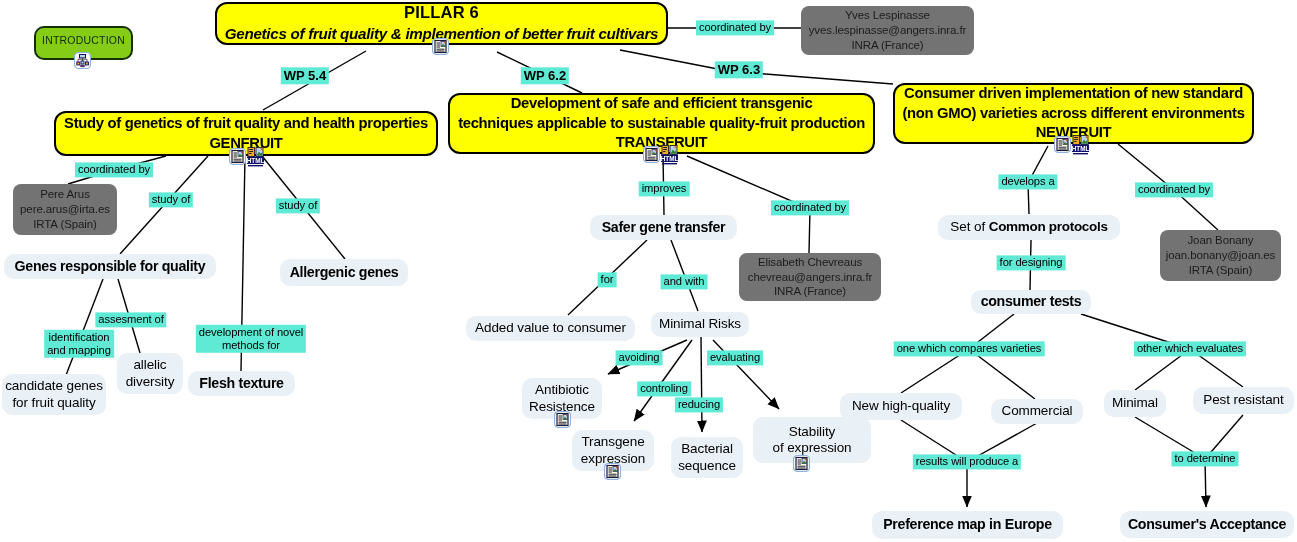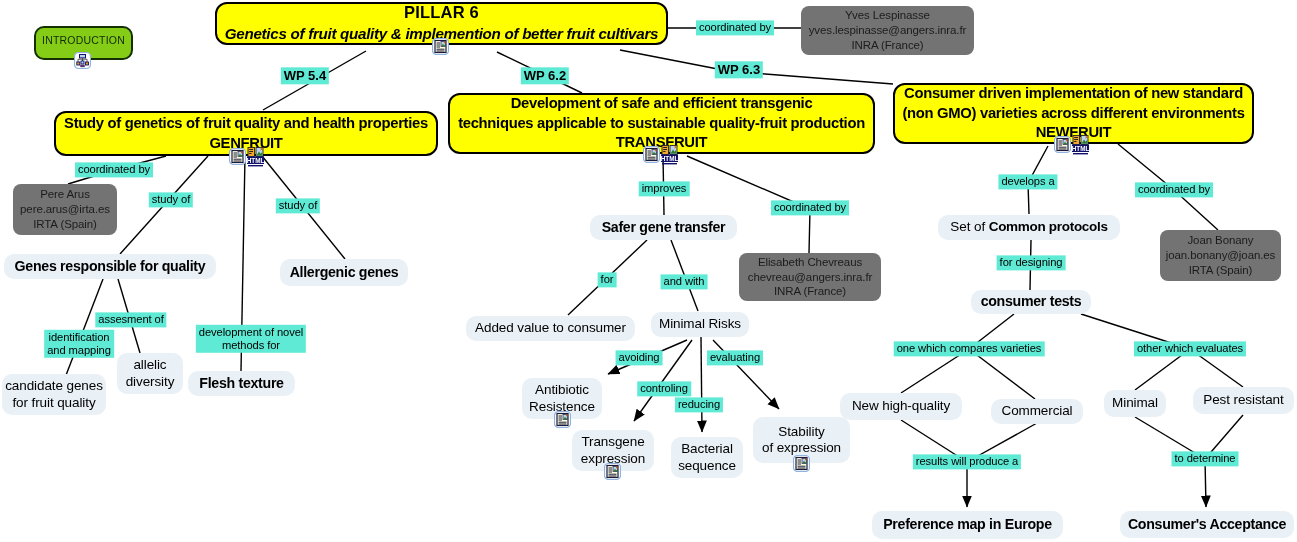--- a/index.html
+++ b/index.html
@@ -234,21 +234,21 @@
   </div>
   <svg class="icon" style="left:604px;top:463px" width="17" height="17">
       <use href="#ic-doc"></use>
     </svg>
 
   <div class="node" style="left:671px;top:437px;width:72px;height:41px;">
     <div>Bacterial</div>
     <div>sequence</div>
   </div>
 
-  <div class="node" style="left:753px;top:417px;width:97px;height:46px;">
+  <div class="node" style="left:753px;top:417px;width:118px;height:46px;">
     <div>Stability</div>
     <div>of expression</div>
   </div>
   <svg class="icon" style="left:793px;top:455px" width="17" height="17">
       <use href="#ic-doc"></use>
     </svg>
 
   <div class="node" style="left:938px;top:215px;width:182px;height:25px;flex-direction:row;">
     <span class="nowrap" style="white-space:pre;">Set of </span>
       <span class="nowrap" style="font-weight:bold;letter-spacing:-0.3px;">Common protocols</span>

